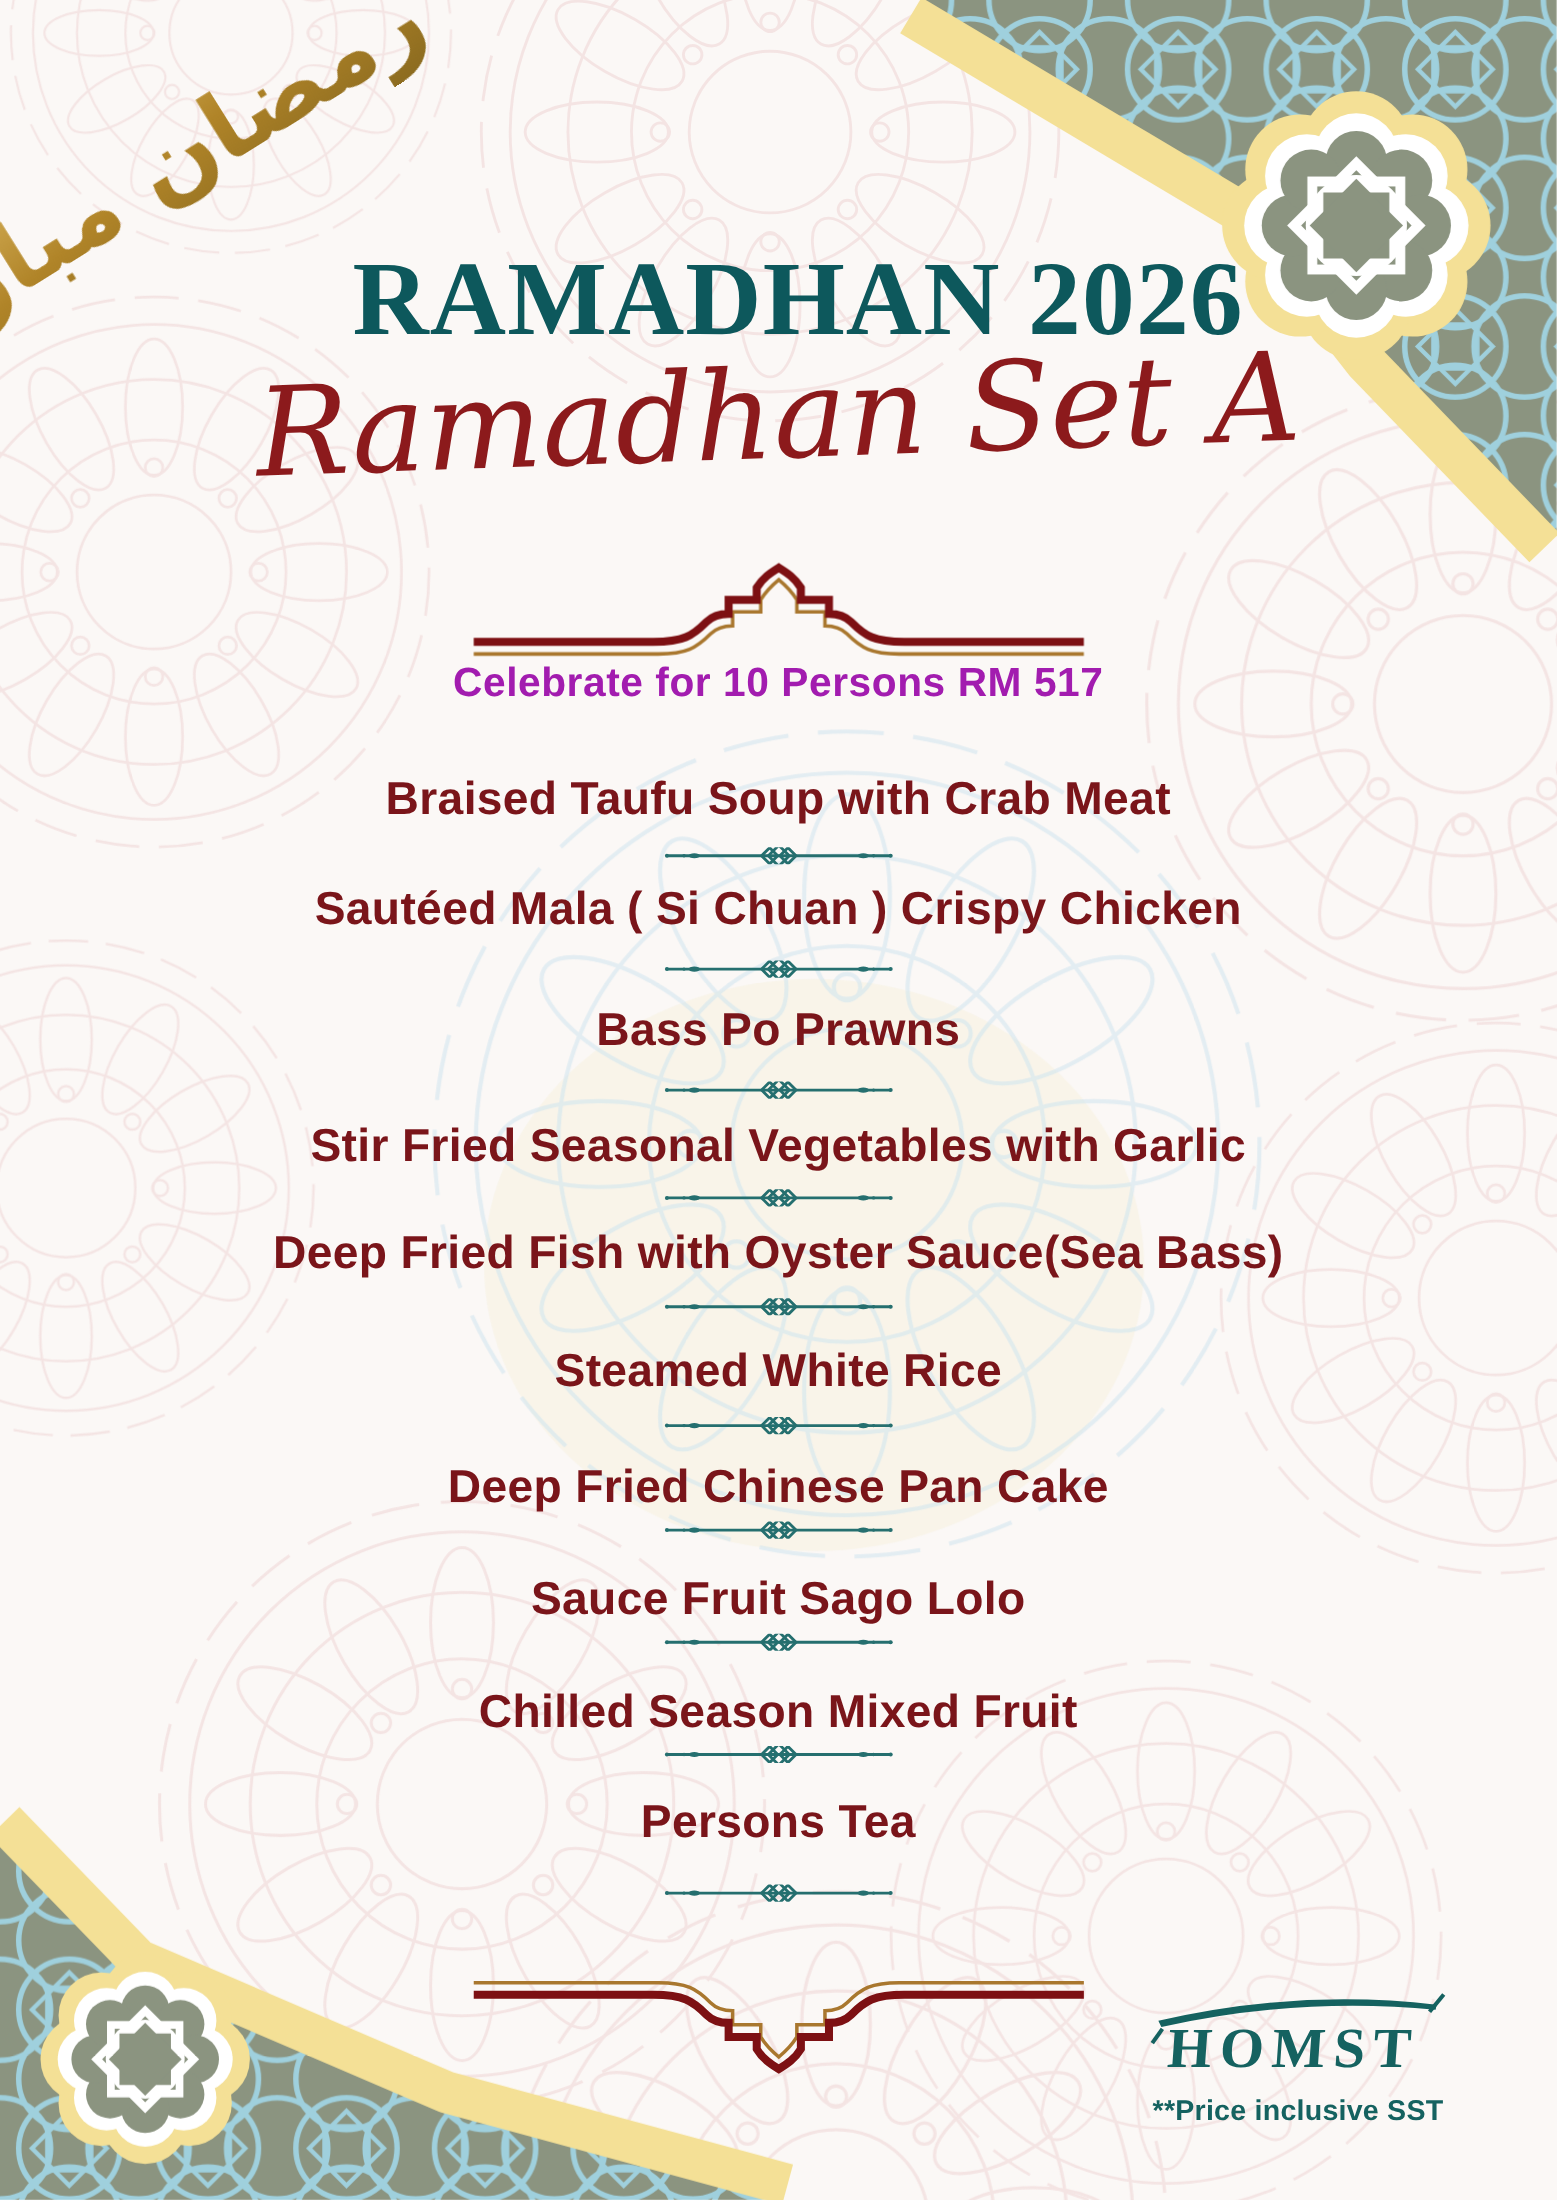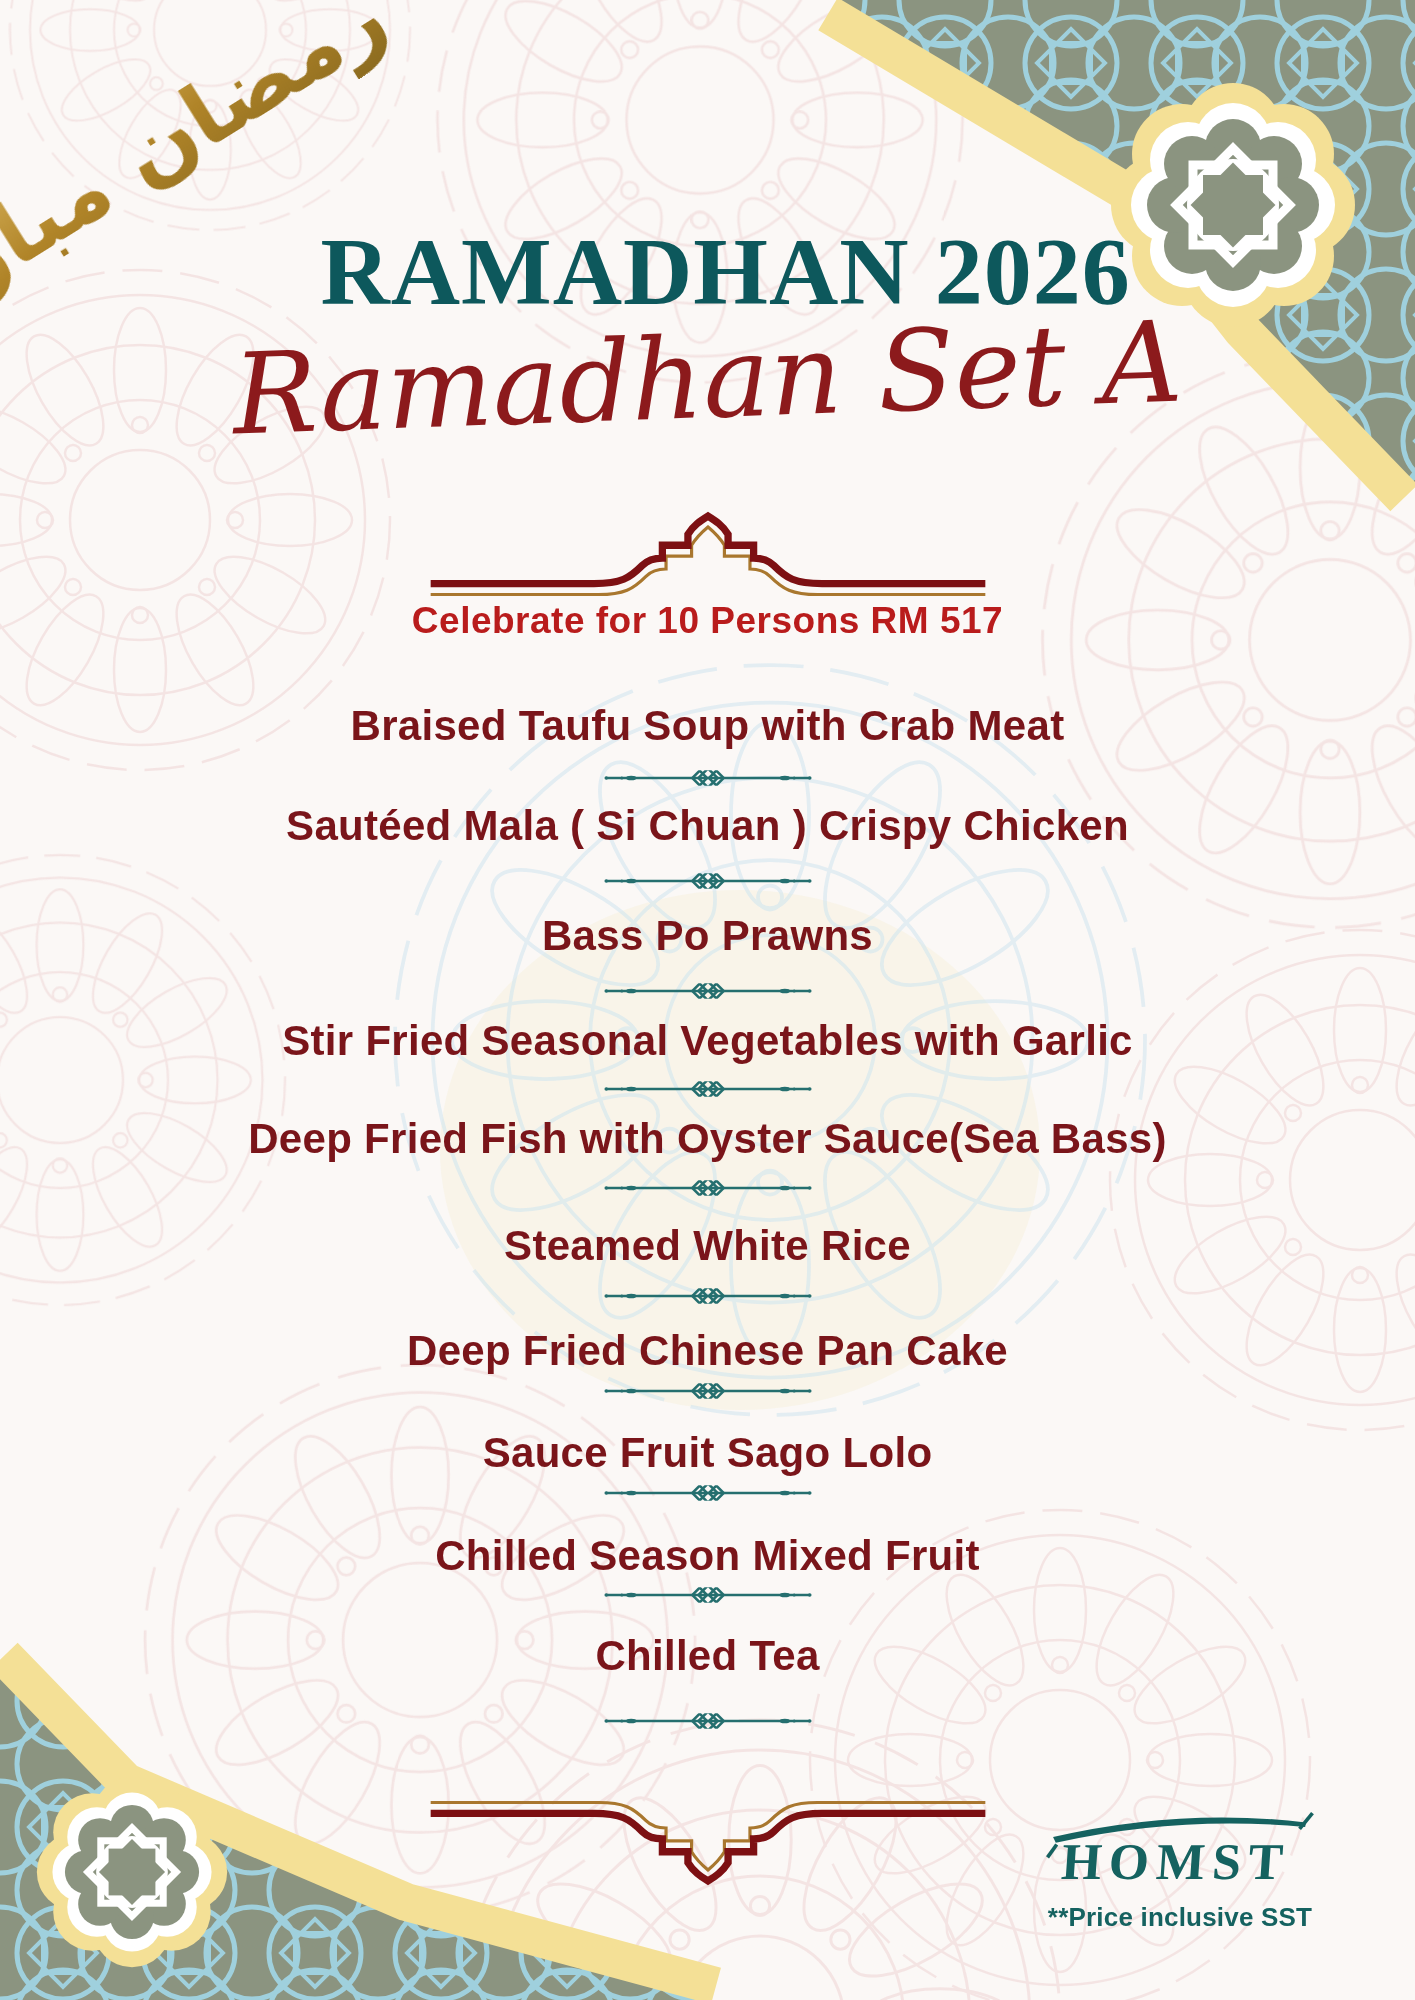--- a/index.html
+++ b/index.html
@@ -18,21 +18,21 @@
   .script-title{
     position:absolute; top:306px; left:0; width:100%; text-align:center;
     font-family:"DejaVu Serif", serif; font-style:italic;
     font-size:112px; line-height:1.3; color:#8C1A1C; transform:rotate(-2deg);
   }
   .frame{position:absolute; left:50%; transform:translateX(-50%); width:566px; height:104px;}
   .frame.top{top:496px;}
   .frame.bottom{top:1797px; transform:translateX(-50%) scaleY(-1);}
   .tagline{
     position:absolute; top:600px; left:0; width:100%; text-align:center;
-    font-size:37px; font-weight:bold; color:#b91c1c; letter-spacing:.5px;
+    font-size:37px; font-weight:bold; color:#a21caf; letter-spacing:.5px;
   }
   .mi{
     position:absolute; left:0; width:100%; text-align:center;
     font-size:42px; font-weight:bold; color:#7A151A; letter-spacing:.3px;
   }
   .dv{position:absolute; left:50%; transform:translateX(-50%); width:218px; height:26px;}
   .brandbox{position:absolute; right:68px; top:1804px; width:334px; text-align:center;}
   .brandbox svg{width:300px; height:92px;}
   .price-note{
     margin-top:2px; font-size:26px; font-weight:bold; color:#156260; letter-spacing:.2px;
@@ -242,21 +242,21 @@
         <use href="#divider"></use>
       </svg>
     <div class="mi" style="top:1429px">Sauce Fruit Sago Lolo</div>
     <svg class="dv" style="top:1480px" viewBox="0 0 420 30">
         <use href="#divider"></use>
       </svg>
     <div class="mi" style="top:1532px">Chilled Season Mixed Fruit</div>
     <svg class="dv" style="top:1582px" viewBox="0 0 420 30">
         <use href="#divider"></use>
       </svg>
-    <div class="mi" style="top:1632px">Chilled Tea</div>
+    <div class="mi" style="top:1632px">Persons Tea</div>
     <svg class="dv" style="top:1708px" viewBox="0 0 420 30">
         <use href="#divider"></use>
       </svg>
   </div>
 
   <svg class="frame bottom" viewBox="0 -16 620 114">
       <use href="#archframe"></use>
     </svg>
 
   <div class="brandbox">

